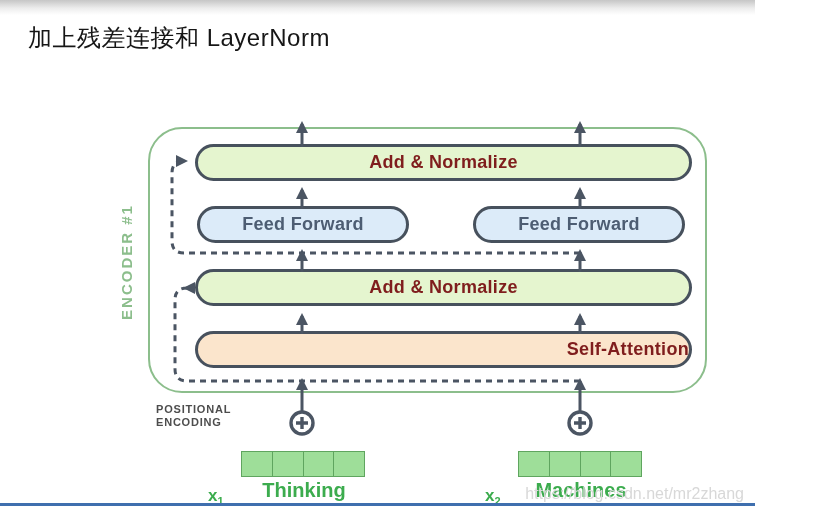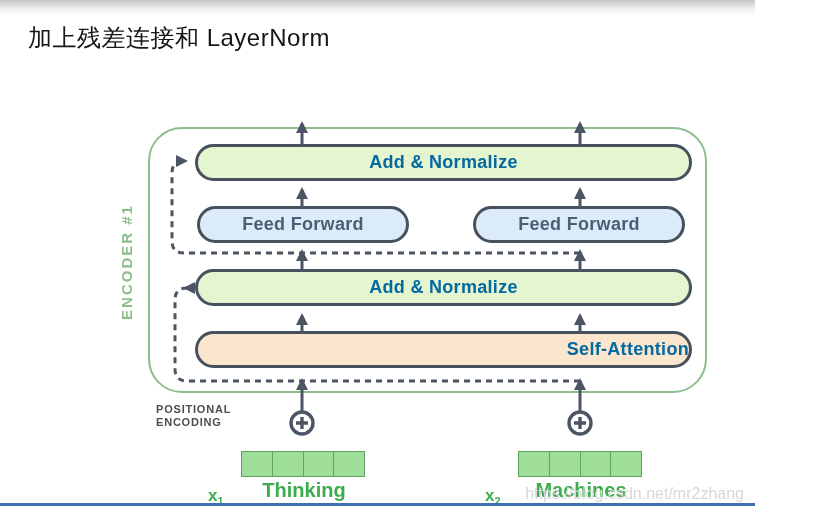--- a/index.html
+++ b/index.html
@@ -24,21 +24,21 @@
   .encoder-label{
     position:absolute; left:126px; top:262px;
     transform:translate(-50%,-50%) rotate(-90deg);
     color:#8cbe8c; font-size:15px; font-weight:bold; letter-spacing:2px;
     white-space:nowrap;
   }
   .pill{
     position:absolute; box-sizing:border-box;
     border:3px solid #47515d; border-radius:19px;
     display:flex; align-items:center; justify-content:center;
-    font-size:18px; font-weight:bold; color:#0369a1; letter-spacing:0.3px;
+    font-size:18px; font-weight:bold; color:#7f1d1d; letter-spacing:0.3px;
   }
   .an-top {left:195px; top:144px; width:497px; height:37px; background:#e5f5cf;}
   .ff-left{left:197px; top:206px; width:212px; height:37px; background:#dcebf9; color:#4d5d73;}
   .ff-right{left:473px; top:206px; width:212px; height:37px; background:#dcebf9; color:#4d5d73;}
   .an-bot {left:195px; top:269px; width:497px; height:37px; background:#e5f5cf;}
   .sa     {left:195px; top:331px; width:497px; height:37px; background:#fbe5cc;justify-content:flex-end;}
   .wires{
     position:absolute; left:0; top:0; width:819px; height:510px;
     pointer-events:none;
   }

